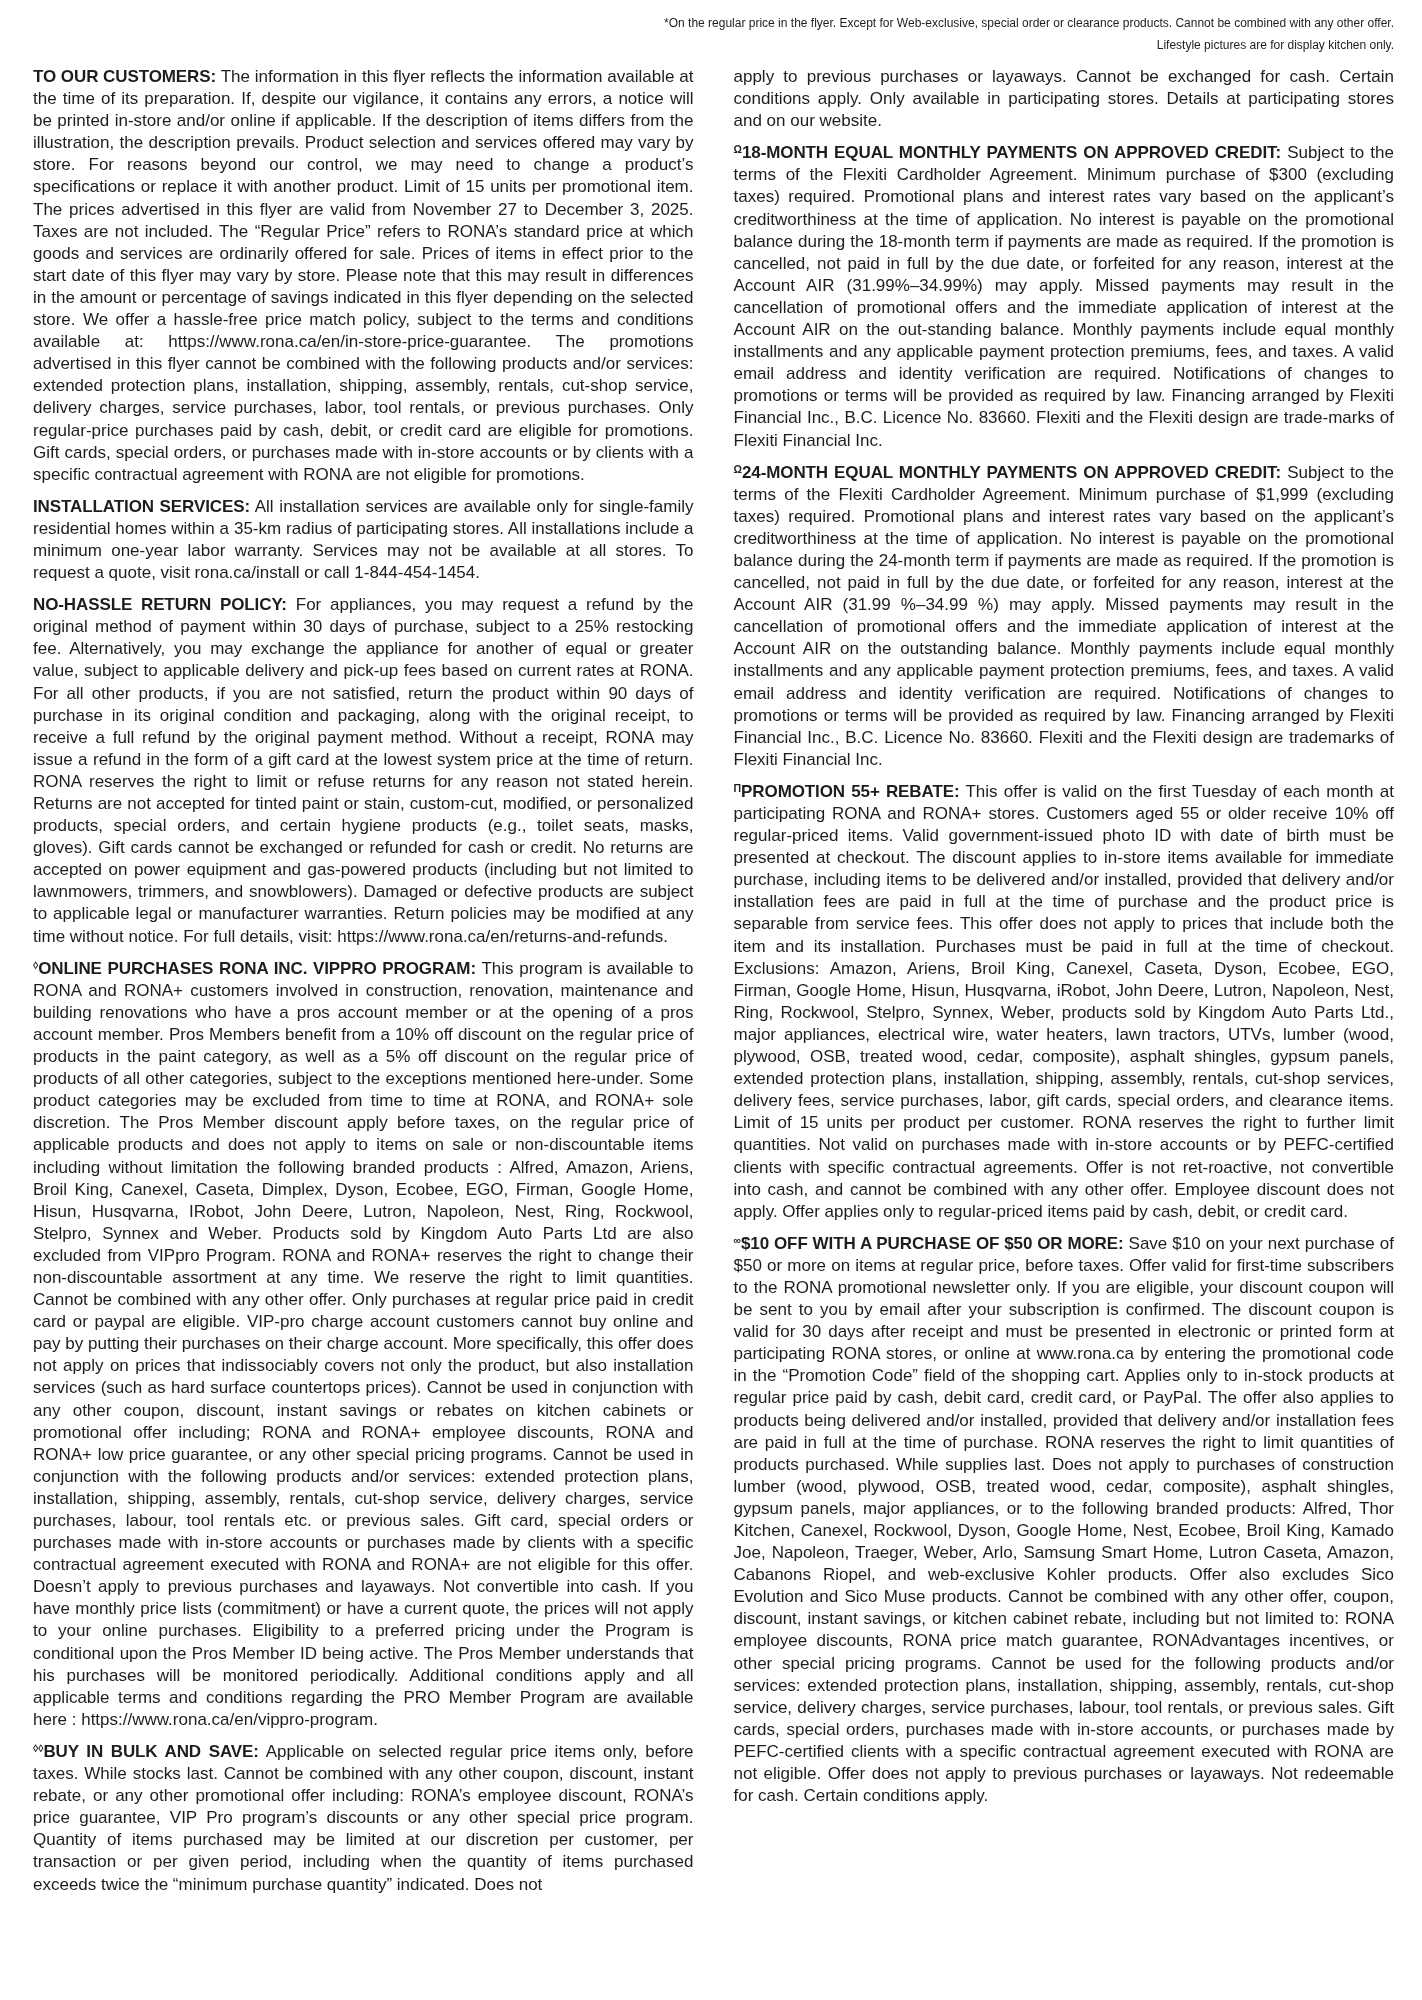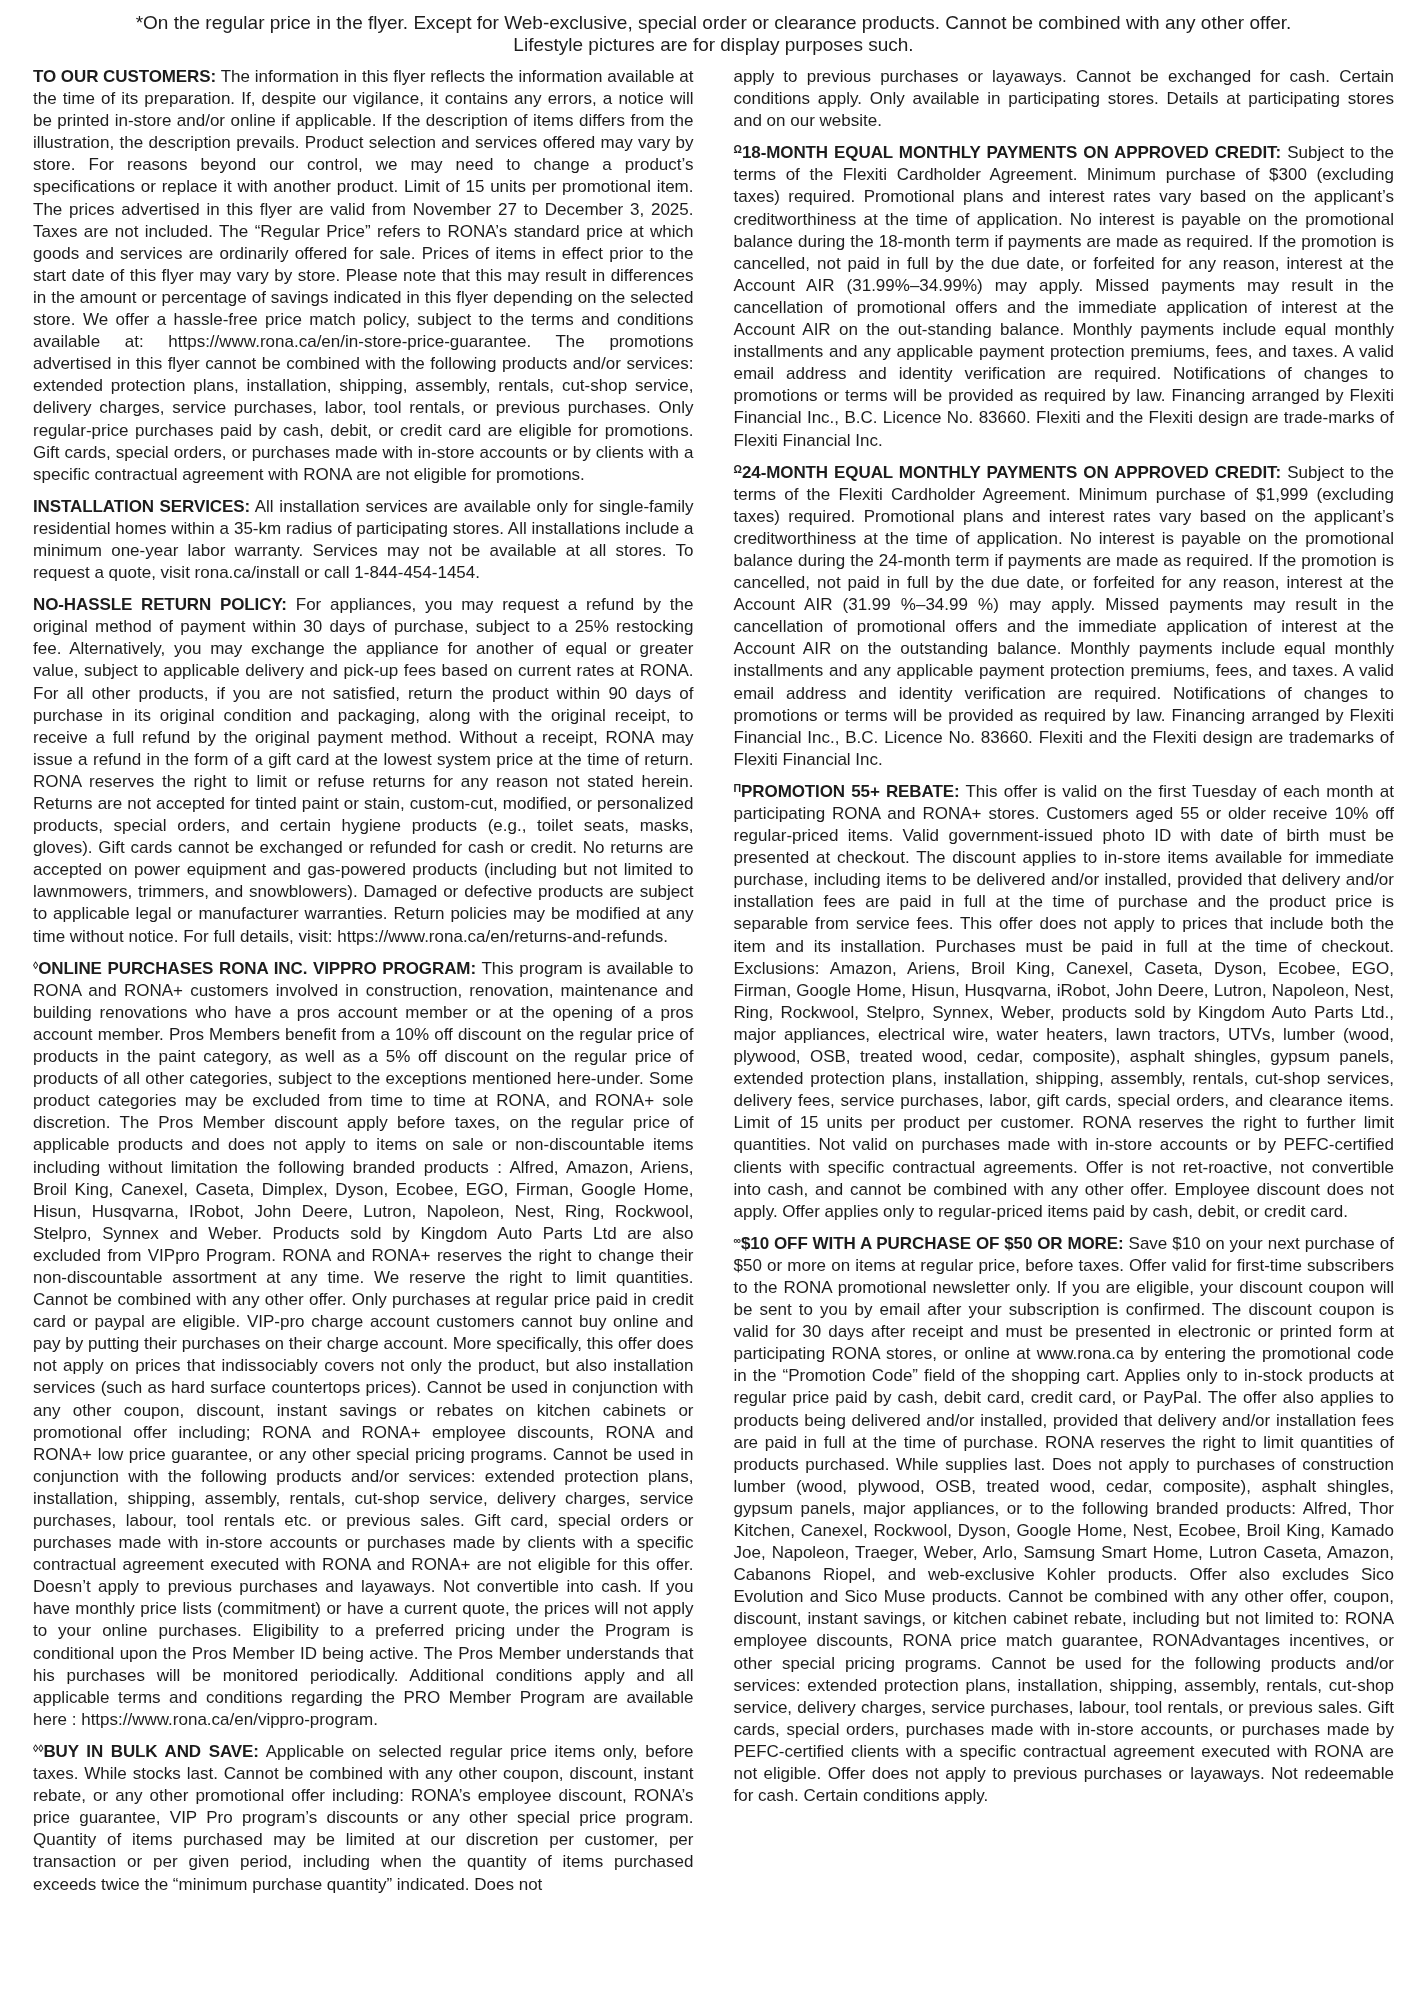--- a/index.html
+++ b/index.html
@@ -11,22 +11,22 @@
     font-family: "Liberation Sans", sans-serif;
     overflow: hidden;
   }
   .page {
     box-sizing: border-box;
     width: 1422px;
     height: 2000px;
     padding: 12px 28px 0 33px;
   }
   .page-header {
-    text-align: center;
-    font-size: 19px;
+    text-align: right;
+    font-size: 12px;
     line-height: 22px;
     margin: 0 0 10px 0;
   }
   .page-header b { font-weight: bold; }
   .columns {
     display: flex;
     gap: 40px;
   }
   .col {
     flex: 1 1 0;
@@ -47,21 +47,21 @@
     line-height: 0;
   }
 </style>
 </head>
 <body>
 
 <div class="page">
 
   <div class="page-header">
     <div>*On the regular price in the flyer. Except for Web-exclusive, special order or clearance products. Cannot be combined with any other offer.</div>
-    <div>Lifestyle pictures are for display purposes such.</div>
+    <div>Lifestyle pictures are for display kitchen only.</div>
   </div>
 
   <div class="columns">
 
     <div class="col">
       <p class="para"><sup class="fn"></sup><b class="ph">TO OUR CUSTOMERS:</b> <span>The information in this flyer reflects the information available at the time of its preparation. If, despite our vigilance, it contains any errors, a notice will be printed in-store and/or online if applicable. If the description of items differs from the illustration, the description prevails. Product selection and services offered may vary by store. For reasons beyond our control, we may need to change a product’s specifications or replace it with another product. Limit of 15 units per promotional item. The prices advertised in this flyer are valid from November 27 to December 3, 2025. Taxes are not included. The “Regular Price” refers to RONA’s standard price at which goods and services are ordinarily offered for sale. Prices of items in effect prior to the start date of this flyer may vary by store. Please note that this may result in differences in the amount or percentage of savings indicated in this flyer depending on the selected store. We offer a hassle-free price match policy, subject to the terms and conditions available at: https://www.rona.ca/en/in-store-price-guarantee. The promotions advertised in this flyer cannot be combined with the following products and/or services: extended protection plans, installation, shipping, assembly, rentals, cut-shop service, delivery charges, service purchases, labor, tool rentals, or previous purchases. Only regular-price purchases paid by cash, debit, or credit card are eligible for promotions. Gift cards, special orders, or purchases made with in-store accounts or by clients with a specific contractual agreement with RONA are not eligible for promotions.</span></p>
       <p class="para"><sup class="fn"></sup><b class="ph">INSTALLATION SERVICES:</b> <span>All installation services are available only for single-family residential homes within a 35-km radius of participating stores. All installations include a minimum one-year labor warranty. Services may not be available at all stores. To request a quote, visit rona.ca/install or call 1-844-454-1454.</span></p>
       <p class="para"><sup class="fn"></sup><b class="ph">NO-HASSLE RETURN POLICY:</b> <span>For appliances, you may request a refund by the original method of payment within 30 days of purchase, subject to a 25% restocking fee. Alternatively, you may exchange the appliance for another of equal or greater value, subject to applicable delivery and pick-up fees based on current rates at RONA. For all other products, if you are not satisfied, return the product within 90 days of purchase in its original condition and packaging, along with the original receipt, to receive a full refund by the original payment method. Without a receipt, RONA may issue a refund in the form of a gift card at the lowest system price at the time of return. RONA reserves the right to limit or refuse returns for any reason not stated herein. Returns are not accepted for tinted paint or stain, custom-cut, modified, or personalized products, special orders, and certain hygiene products (e.g., toilet seats, masks, gloves). Gift cards cannot be exchanged or refunded for cash or credit. No returns are accepted on power equipment and gas-powered products (including but not limited to lawnmowers, trimmers, and snowblowers). Damaged or defective products are subject to applicable legal or manufacturer warranties. Return policies may be modified at any time without notice. For full details, visit: https://www.rona.ca/en/returns-and-refunds.</span></p>
       <p class="para"><sup class="fn">◊</sup><b class="ph">ONLINE PURCHASES RONA INC. VIPPRO PROGRAM:</b> <span>This program is available to RONA and RONA+ customers involved in construction, renovation, maintenance and building renovations who have a pros account member or at the opening of a pros account member. Pros Members benefit from a 10% off discount on the regular price of products in the paint category, as well as a 5% off discount on the regular price of products of all other categories, subject to the exceptions mentioned here-under. Some product categories may be excluded from time to time at RONA, and RONA+ sole discretion. The Pros Member discount apply before taxes, on the regular price of applicable products and does not apply to items on sale or non-discountable items including without limitation the following branded products : Alfred, Amazon, Ariens, Broil King, Canexel, Caseta, Dimplex, Dyson, Ecobee, EGO, Firman, Google Home, Hisun, Husqvarna, IRobot, John Deere, Lutron, Napoleon, Nest, Ring, Rockwool, Stelpro, Synnex and Weber. Products sold by Kingdom Auto Parts Ltd are also excluded from VIPpro Program. RONA and RONA+ reserves the right to change their non-discountable assortment at any time. We reserve the right to limit quantities. Cannot be combined with any other offer. Only purchases at regular price paid in credit card or paypal are eligible. VIP-pro charge account customers cannot buy online and pay by putting their purchases on their charge account. More specifically, this offer does not apply on prices that indissociably covers not only the product, but also installation services (such as hard surface countertops prices). Cannot be used in conjunction with any other coupon, discount, instant savings or rebates on kitchen cabinets or promotional offer including; RONA and RONA+ employee discounts, RONA and RONA+ low price guarantee, or any other special pricing programs. Cannot be used in conjunction with the following products and/or services: extended protection plans, installation, shipping, assembly, rentals, cut-shop service, delivery charges, service purchases, labour, tool rentals etc. or previous sales. Gift card, special orders or purchases made with in-store accounts or purchases made by clients with a specific contractual agreement executed with RONA and RONA+ are not eligible for this offer. Doesn’t apply to previous purchases and layaways. Not convertible into cash. If you have monthly price lists (commitment) or have a current quote, the prices will not apply to your online purchases. Eligibility to a preferred pricing under the Program is conditional upon the Pros Member ID being active. The Pros Member understands that his purchases will be monitored periodically. Additional conditions apply and all applicable terms and conditions regarding the PRO Member Program are available here : https://www.rona.ca/en/vippro-program.</span></p>
       <p class="para"><sup class="fn">◊◊</sup><b class="ph">BUY IN BULK AND SAVE:</b> <span>Applicable on selected regular price items only, before taxes. While stocks last. Cannot be combined with any other coupon, discount, instant rebate, or any other promotional offer including: RONA’s employee discount, RONA’s price guarantee, VIP Pro program’s discounts or any other special price program. Quantity of items purchased may be limited at our discretion per customer, per transaction or per given period, including when the quantity of items purchased exceeds twice the “minimum purchase quantity” indicated. Does not</span></p>

